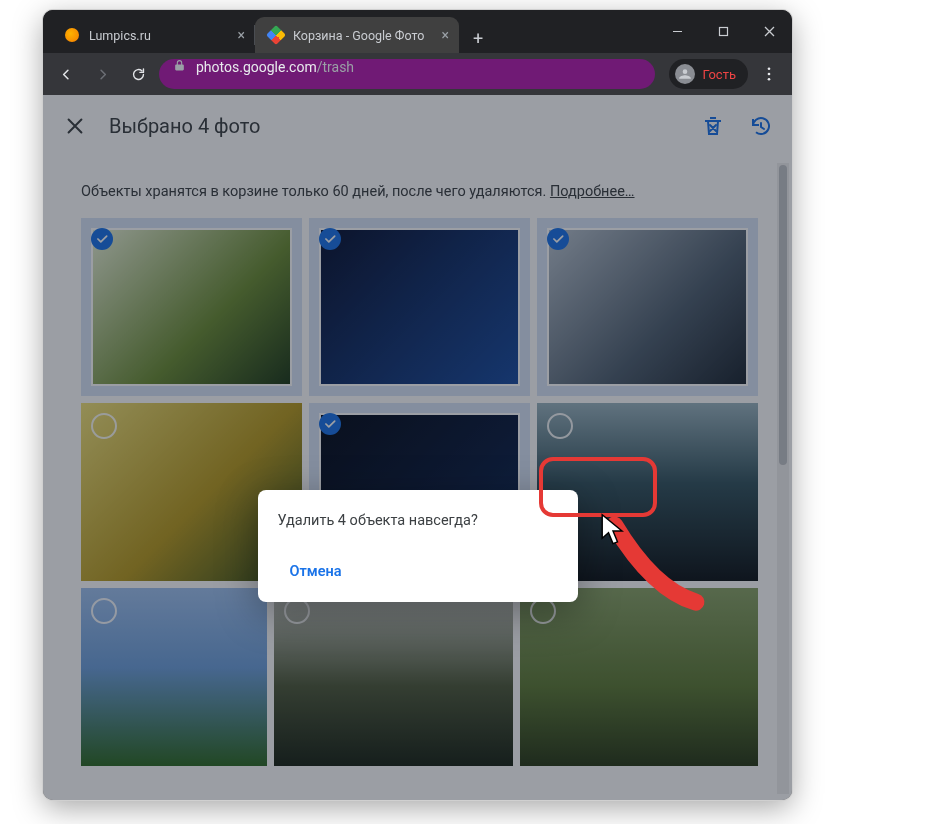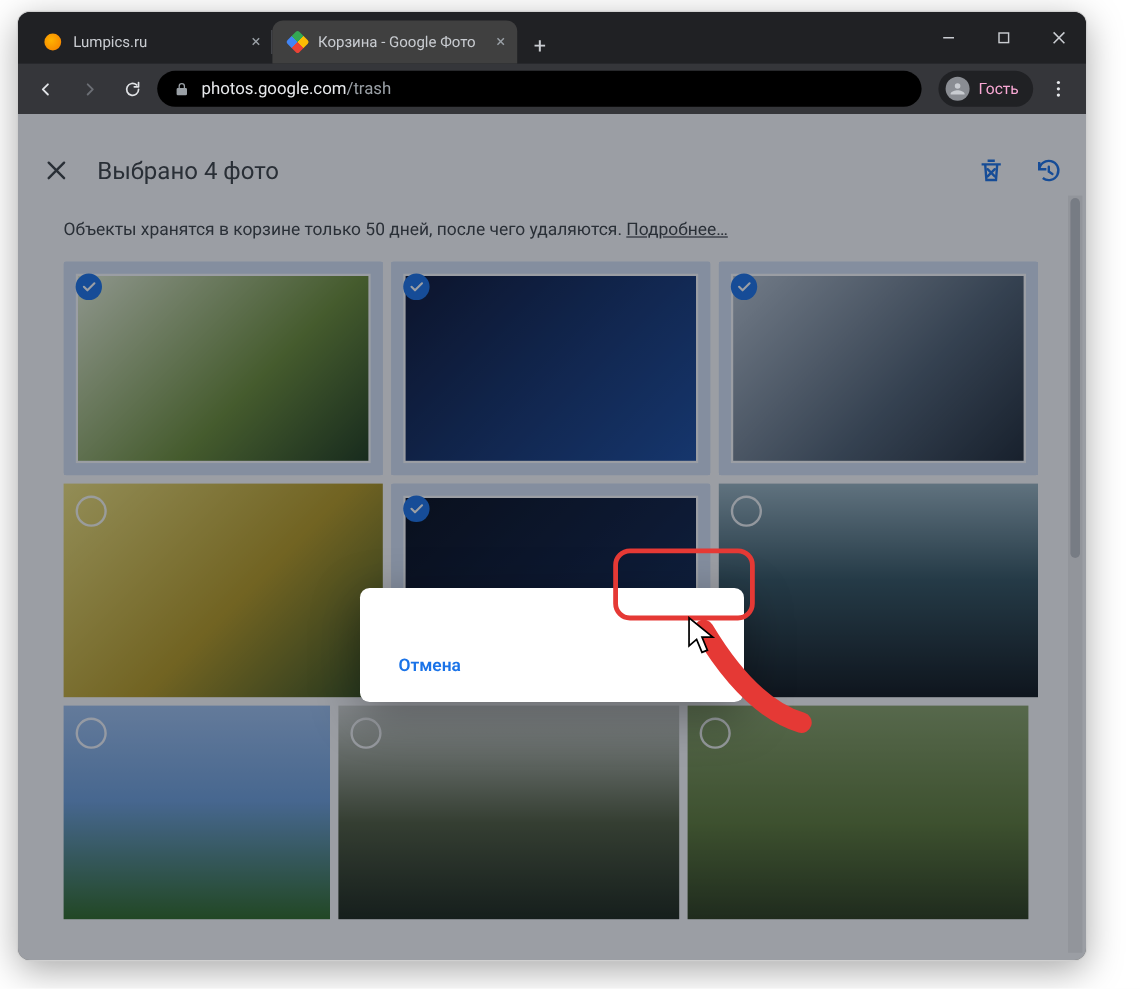--- a/index.html
+++ b/index.html
@@ -1,17 +1,17 @@
 <!DOCTYPE html>
 <html><head>
 <meta charset="utf-8">
 <style>
   html, body { margin:0; padding:0; font-family:"Segoe UI",Roboto,Arial,sans-serif; background:#fff; }
   .canvas { width:950px; height:824px; position:relative; background:#fff; overflow:hidden; }
-  .window { position:absolute; left:15px; top:10px; width:890px; height:790px; border-radius:10px; background:#202124; box-shadow:0 0 0 1px #d0d0d0, 0 8px 30px rgba(0,0,0,.35); overflow:hidden; }
+  .window { position:absolute; left:43px; top:10px; width:749px; height:790px; border-radius:10px; background:#202124; box-shadow:0 0 0 1px #d0d0d0, 0 8px 30px rgba(0,0,0,.35); overflow:hidden; }
 
   
   .titlebar { display:flex; align-items:flex-end; height:43px; background:#202124; padding-left:8px; }
   .tab { display:flex; align-items:center; height:36px; margin-top:7px; padding:0 10px 0 14px; color:#c9ccd1; font-size:12.5px; max-width:200px; min-width:180px; position:relative; }
   .tab.active { background:#404040; border-top-left-radius:9px; border-top-right-radius:9px; }
   .tab:not(.active)::after { content:""; position:absolute; right:0; top:8px; bottom:8px; width:1px; background:#4a4d52; }
   .tab .label { white-space:nowrap; overflow:hidden; text-overflow:ellipsis; flex:1; }
   .tab .close { margin-left:10px; font-size:14px; color:#9aa0a6; cursor:pointer; }
   .favicon { width:14px; height:14px; border-radius:50%; margin-right:10px; flex:none; }
   .fav1 { background:radial-gradient(circle at 40% 40%,#ffb300,#f57c00); }
@@ -20,31 +20,31 @@
   .newtab { width:30px; height:30px; color:#c9ccd1; font-size:18px; display:flex; align-items:center; justify-content:center; cursor:pointer; margin-left:4px; }
   .win-controls { margin-left:auto; display:flex; }
   .wbtn { width:46px; height:43px; display:flex; align-items:center; justify-content:center; color:#c9ccd1; cursor:pointer; }
   .wbtn svg { width:11px; height:11px; }
 
   
   .addrrow { height:42px; background:#35363a; display:flex; align-items:center; padding:0 8px; gap:6px; }
   .nbtn { width:30px; height:30px; border-radius:50%; display:flex; align-items:center; justify-content:center; color:#e1e3e6; cursor:pointer; }
   .nbtn.dis { color:#6b6e74; cursor:default; }
   .nbtn svg { width:17px; height:17px; }
-  .omnibox { flex:1; height:30px; background:#000000; border-radius:15px; display:flex; align-items:center; padding:0 14px; color:#e8eaed; font-size:14px; }
+  .omnibox { flex:1; height:30px; background:#701a75; border-radius:15px; display:flex; align-items:flex-start; padding:0 14px; color:#e8eaed; font-size:14px; }
   .lock { width:13px; height:13px; margin-right:10px; flex:none; }
   .url-dim { color:#9aa0a6; }
-  .profile { display:flex; align-items:center; gap:7px; height:30px; padding:0 12px 0 6px; background:#202124; border-radius:15px; color:#f9a8d4; font-size:13px; margin-left:8px; cursor:pointer; }
+  .profile { display:flex; align-items:center; gap:7px; height:30px; padding:0 12px 0 6px; background:#202124; border-radius:15px; color:#ef4444; font-size:13px; margin-left:8px; cursor:pointer; }
   .avatar { width:20px; height:20px; border-radius:50%; background:#8a8d93; display:flex; align-items:center; justify-content:center; }
   .avatar svg { width:14px; height:14px; fill:#c9ccd1; }
   .menu3 { width:30px; height:30px; display:flex; align-items:center; justify-content:center; color:#e8eaed; cursor:pointer; }
 
   
   .page { position:absolute; left:0; top:85px; right:0; bottom:0; background:#fff; overflow:hidden; }
-  .select-bar { height:62px; display:flex; align-items:center; padding:16px 18px; gap:20px; color:#3c4043; }
+  .select-bar { height:62px; display:flex; align-items:center; padding:0 18px; gap:20px; color:#3c4043; }
   .select-bar .xbtn { width:28px; height:28px; display:flex; align-items:center; justify-content:center; cursor:pointer; color:#3c4043; }
   .select-bar .title { font-size:20px; }
   .bar-actions { margin-left:auto; display:flex; gap:22px; }
   .bar-actions .aico { width:26px; height:26px; color:#1a73e8; cursor:pointer; display:flex; align-items:center; justify-content:center; }
   .aico svg { width:24px; height:24px; }
   .scroll { position:absolute; left:0; top:62px; right:16px; bottom:0; padding:26px 18px 0 38px; }
   .info { color:#3c4043; font-size:14.5px; margin-bottom:18px; }
   .info a { color:#3c4043; text-decoration:underline; cursor:pointer; }
   .grid { display:flex; flex-direction:column; gap:7px; }
   .grow { display:flex; gap:7px; }
@@ -172,21 +172,21 @@
             <svg viewBox="0 0 24 24">
                 <path fill="none" stroke="#1a73e8" stroke-width="2" d="M4 12a8 8 0 1 1 3 6.3M4 5v6h6"></path>
                 <path d="M12 9v4l3 2" fill="none" stroke="#1a73e8" stroke-width="2" stroke-linecap="round"></path>
               </svg>
           </div>
         </div>
       </div>
 
       <div class="scroll">
         <div class="info">
-          <span>Объекты хранятся в корзине только 50 дней, после чего удаляются. </span>
+          <span>Объекты хранятся в корзине только 60 дней, после чего удаляются. </span>
           <a>Подробнее…</a>
         </div>
         <div class="grid" id="grid">
             <div class="grow">
               <div class="ph sel" style="width: 266px;">
                 <div class="ph-inner" style="background: linear-gradient(135deg, rgb(233, 241, 214), rgb(107, 140, 51) 60%, rgb(30, 58, 24));"></div>
                 <div class="chk on">
                   <svg viewBox="0 0 24 24">
                     <path d="M5 12l5 5L20 7" fill="none" stroke="#fff" stroke-width="3" stroke-linecap="round" stroke-linejoin="round"></path>
                   </svg>
@@ -244,20 +244,21 @@
           </div>
       </div>
 
       <div class="scrollbar">
           <div class="thumbsb"></div>
         </div>
 
       <div class="overlay"></div>
 
       <div class="dialog">
+        <div class="msg">Удалить 4 объекта навсегда?</div>
         <div class="dactions">
           <div class="btn-flat">Отмена</div>
         </div>
       </div>
 
       <div class="annot-ring" style="left:496px; top:362px; width:110px; height:52px;"></div>
 
       <svg class="tail" style="left:550px; top:400px;" viewBox="0 0 140 140">
         <path d="M120 125 Q70 110 25 35"></path>
       </svg>

